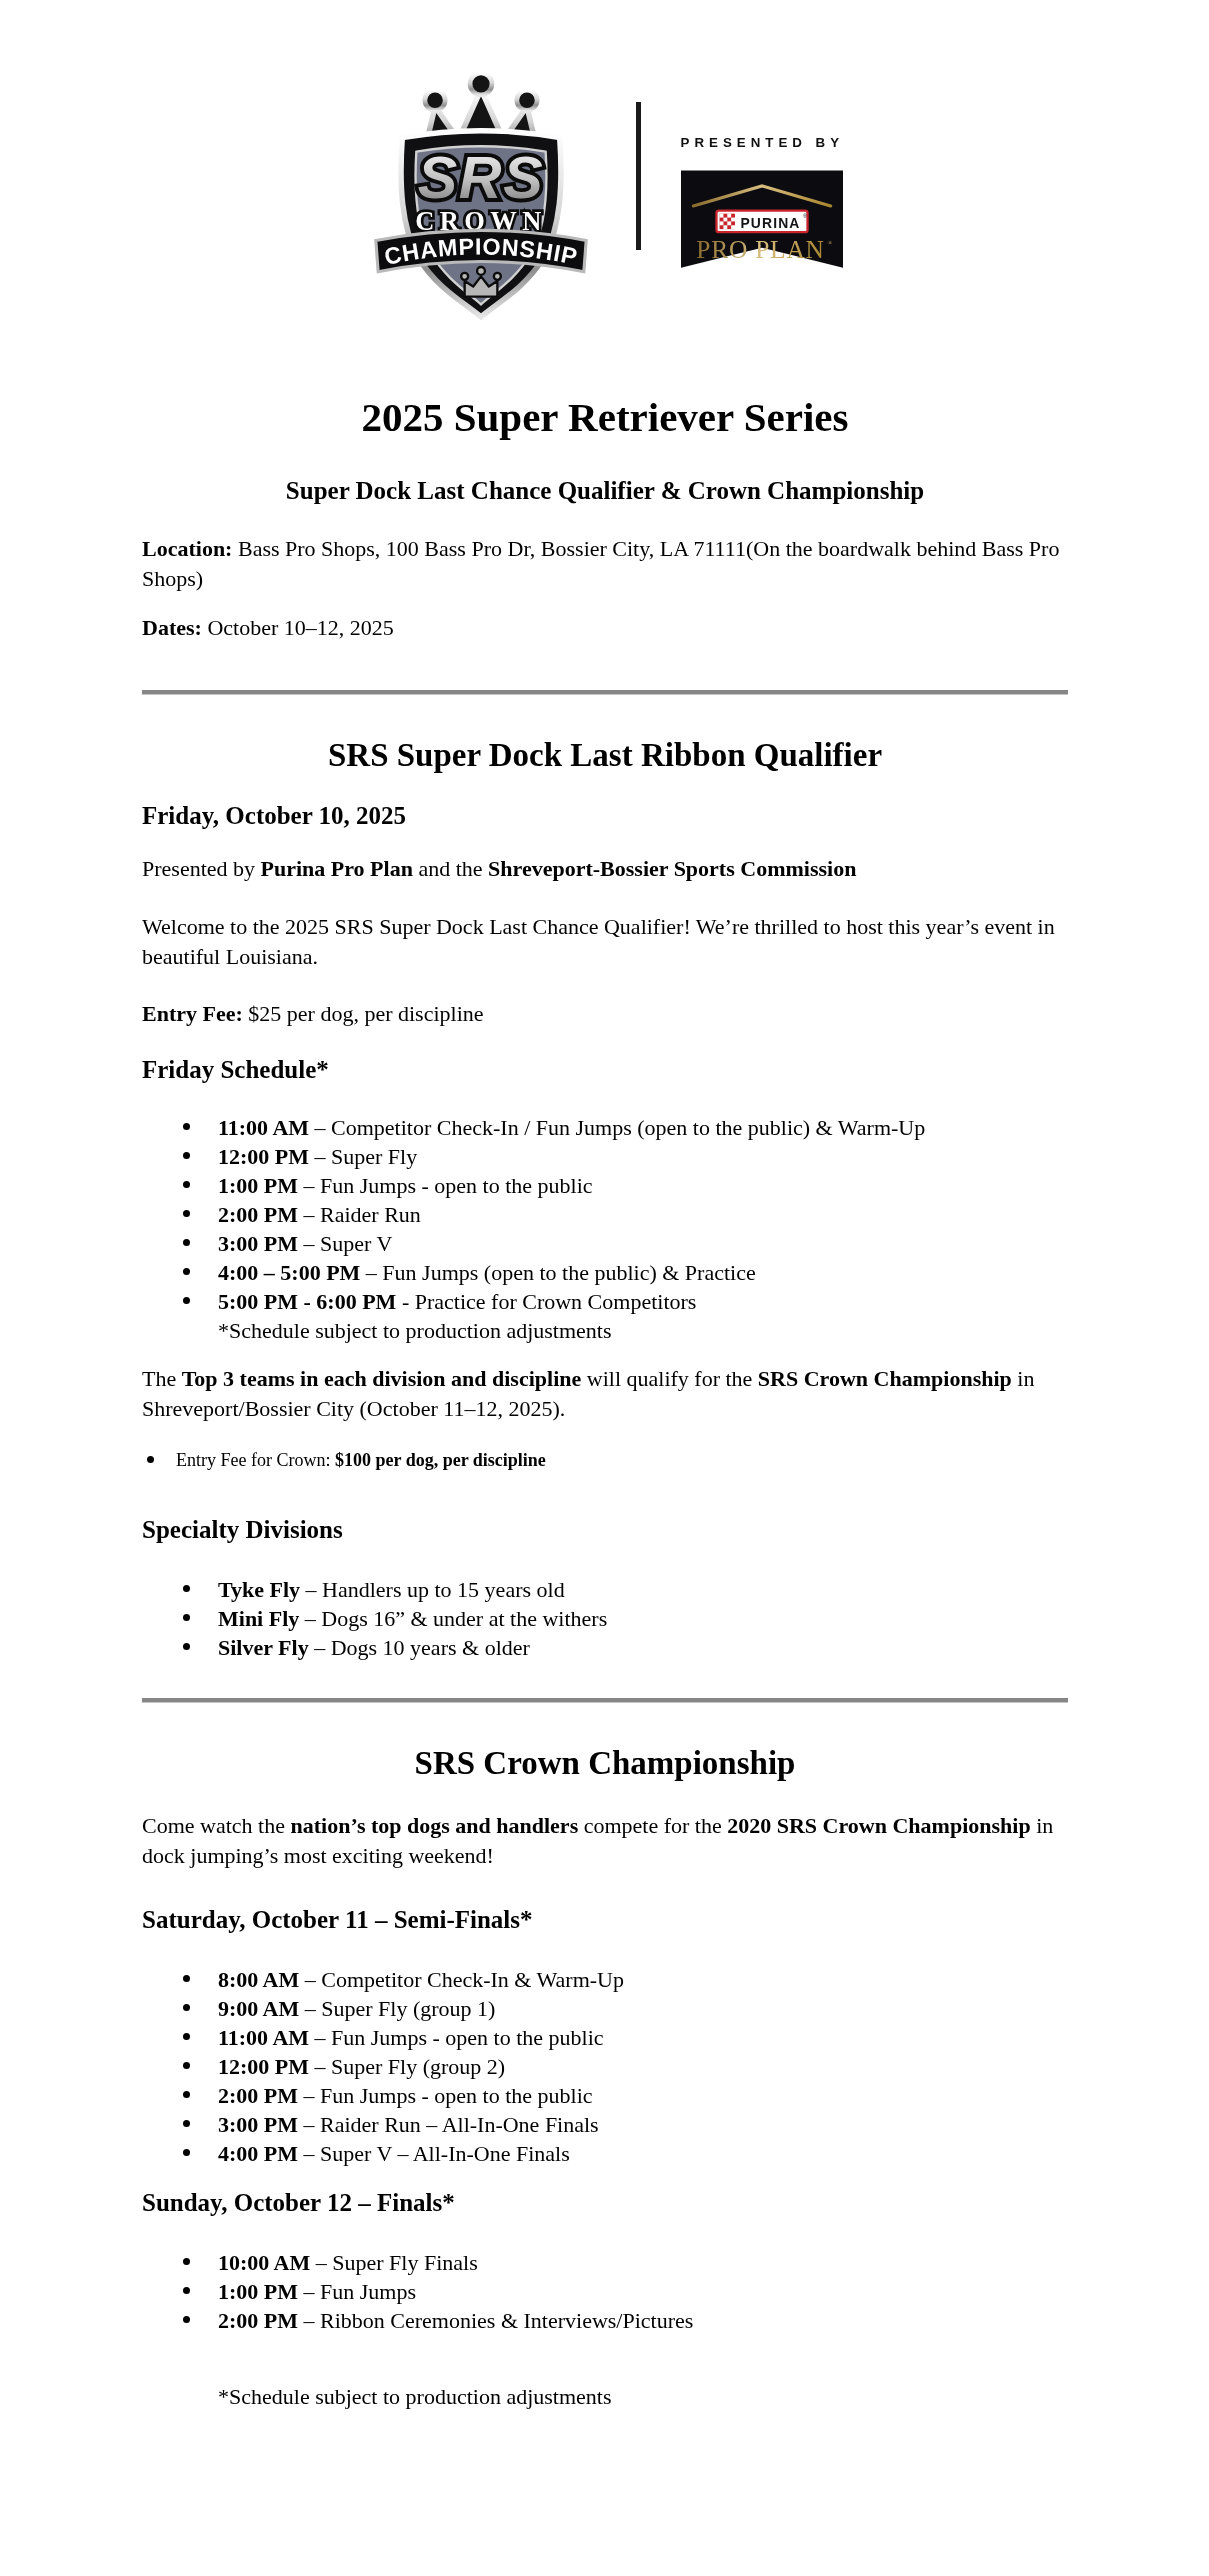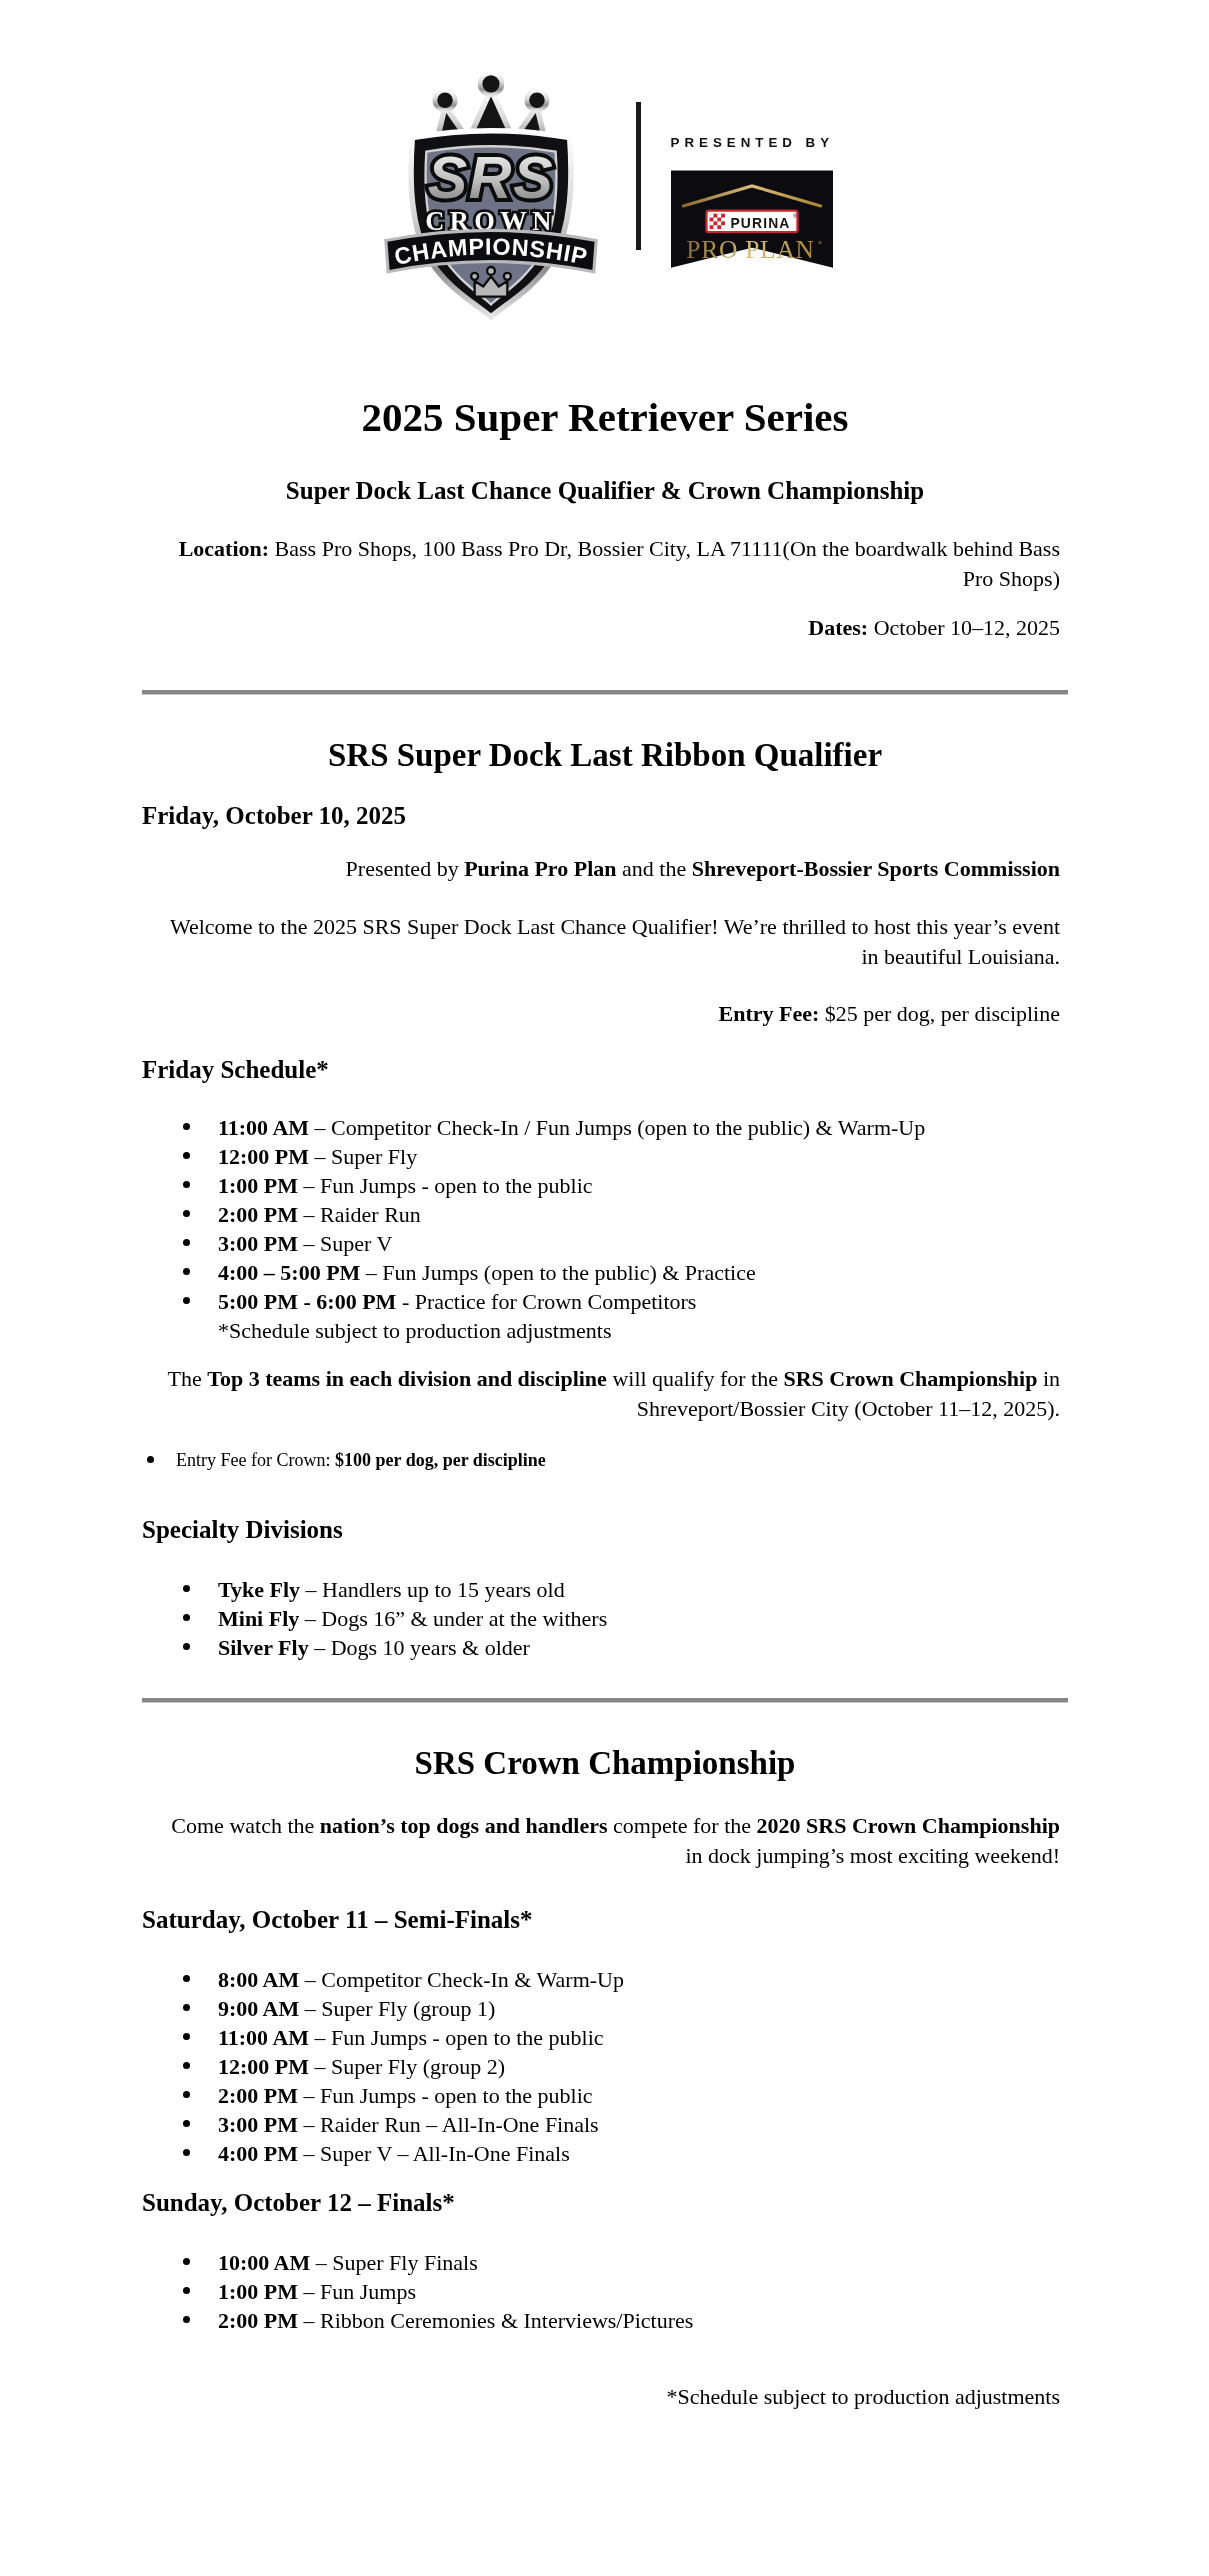--- a/index.html
+++ b/index.html
@@ -1,33 +1,33 @@
 <!DOCTYPE html>
 <html style="font-size:12.5px"><head>
 <meta charset="utf-8">
 <style>
   html,body{margin:0;padding:0;background:#ffffff;}
   body{width:1210px;font-family:"Liberation Serif","DejaVu Serif",serif;color:#000;}
   .page{width:1210px;min-height:2576px;box-sizing:border-box;padding:66px 142px 125px 142px;background:#fff;}
 
   
-  .logo-row{display:flex;justify-content:center;align-items:flex-start;gap:30px;height:261px;}
+  .logo-row{display:flex;justify-content:center;align-items:flex-start;gap:40px;height:261px;}
   .shield-svg{width:230px;height:261px;flex:0 0 auto;}
   .logo-bar{width:4.7px;height:148px;background:#1a1a1a;margin-top:36px;flex:0 0 auto;}
   .presented-col{display:flex;flex-direction:column;align-items:center;margin-top:69px;}
   .presented-by{font-family:"Liberation Sans","DejaVu Sans",sans-serif;font-weight:bold;
     font-size:13.3px;letter-spacing:5px;color:#101010;white-space:nowrap;margin-bottom:20px;}
   .purina-svg{width:162px;height:109px;}
 
   
   .h1{font-size:41px;line-height:47px;font-weight:bold;text-align:center;margin:67px 0 0 0;}
   .h2{font-size:25px;line-height:31px;font-weight:bold;text-align:center;margin:34px 0 0 0;}
   .section-h{font-size:33px;line-height:39px;font-weight:bold;text-align:center;margin:41px 0 0 0;}
   .h3{font-size:25px;line-height:31px;font-weight:bold;margin:25px 0 0 0;}
-  p{font-size:22px;line-height:30px;margin:8px;text-align:right;}
+  p{font-size:22px;line-height:30px;margin:0;}
   .mt-loc{margin-top:28px;}
   .mt-dates{margin-top:19px;}
   .mt-presented{margin-top:23.4px;}
   .mt-welcome{margin-top:28px;}
   .mt-fees{margin-top:26.5px;}
   .mt-top3{margin-top:19px;}
   .mt-intro{margin-top:28px;}
   .mt-sat{margin-top:33px;}
   .mt-sun{margin-top:19px;}
   .mt-spec{margin-top:39px;}

